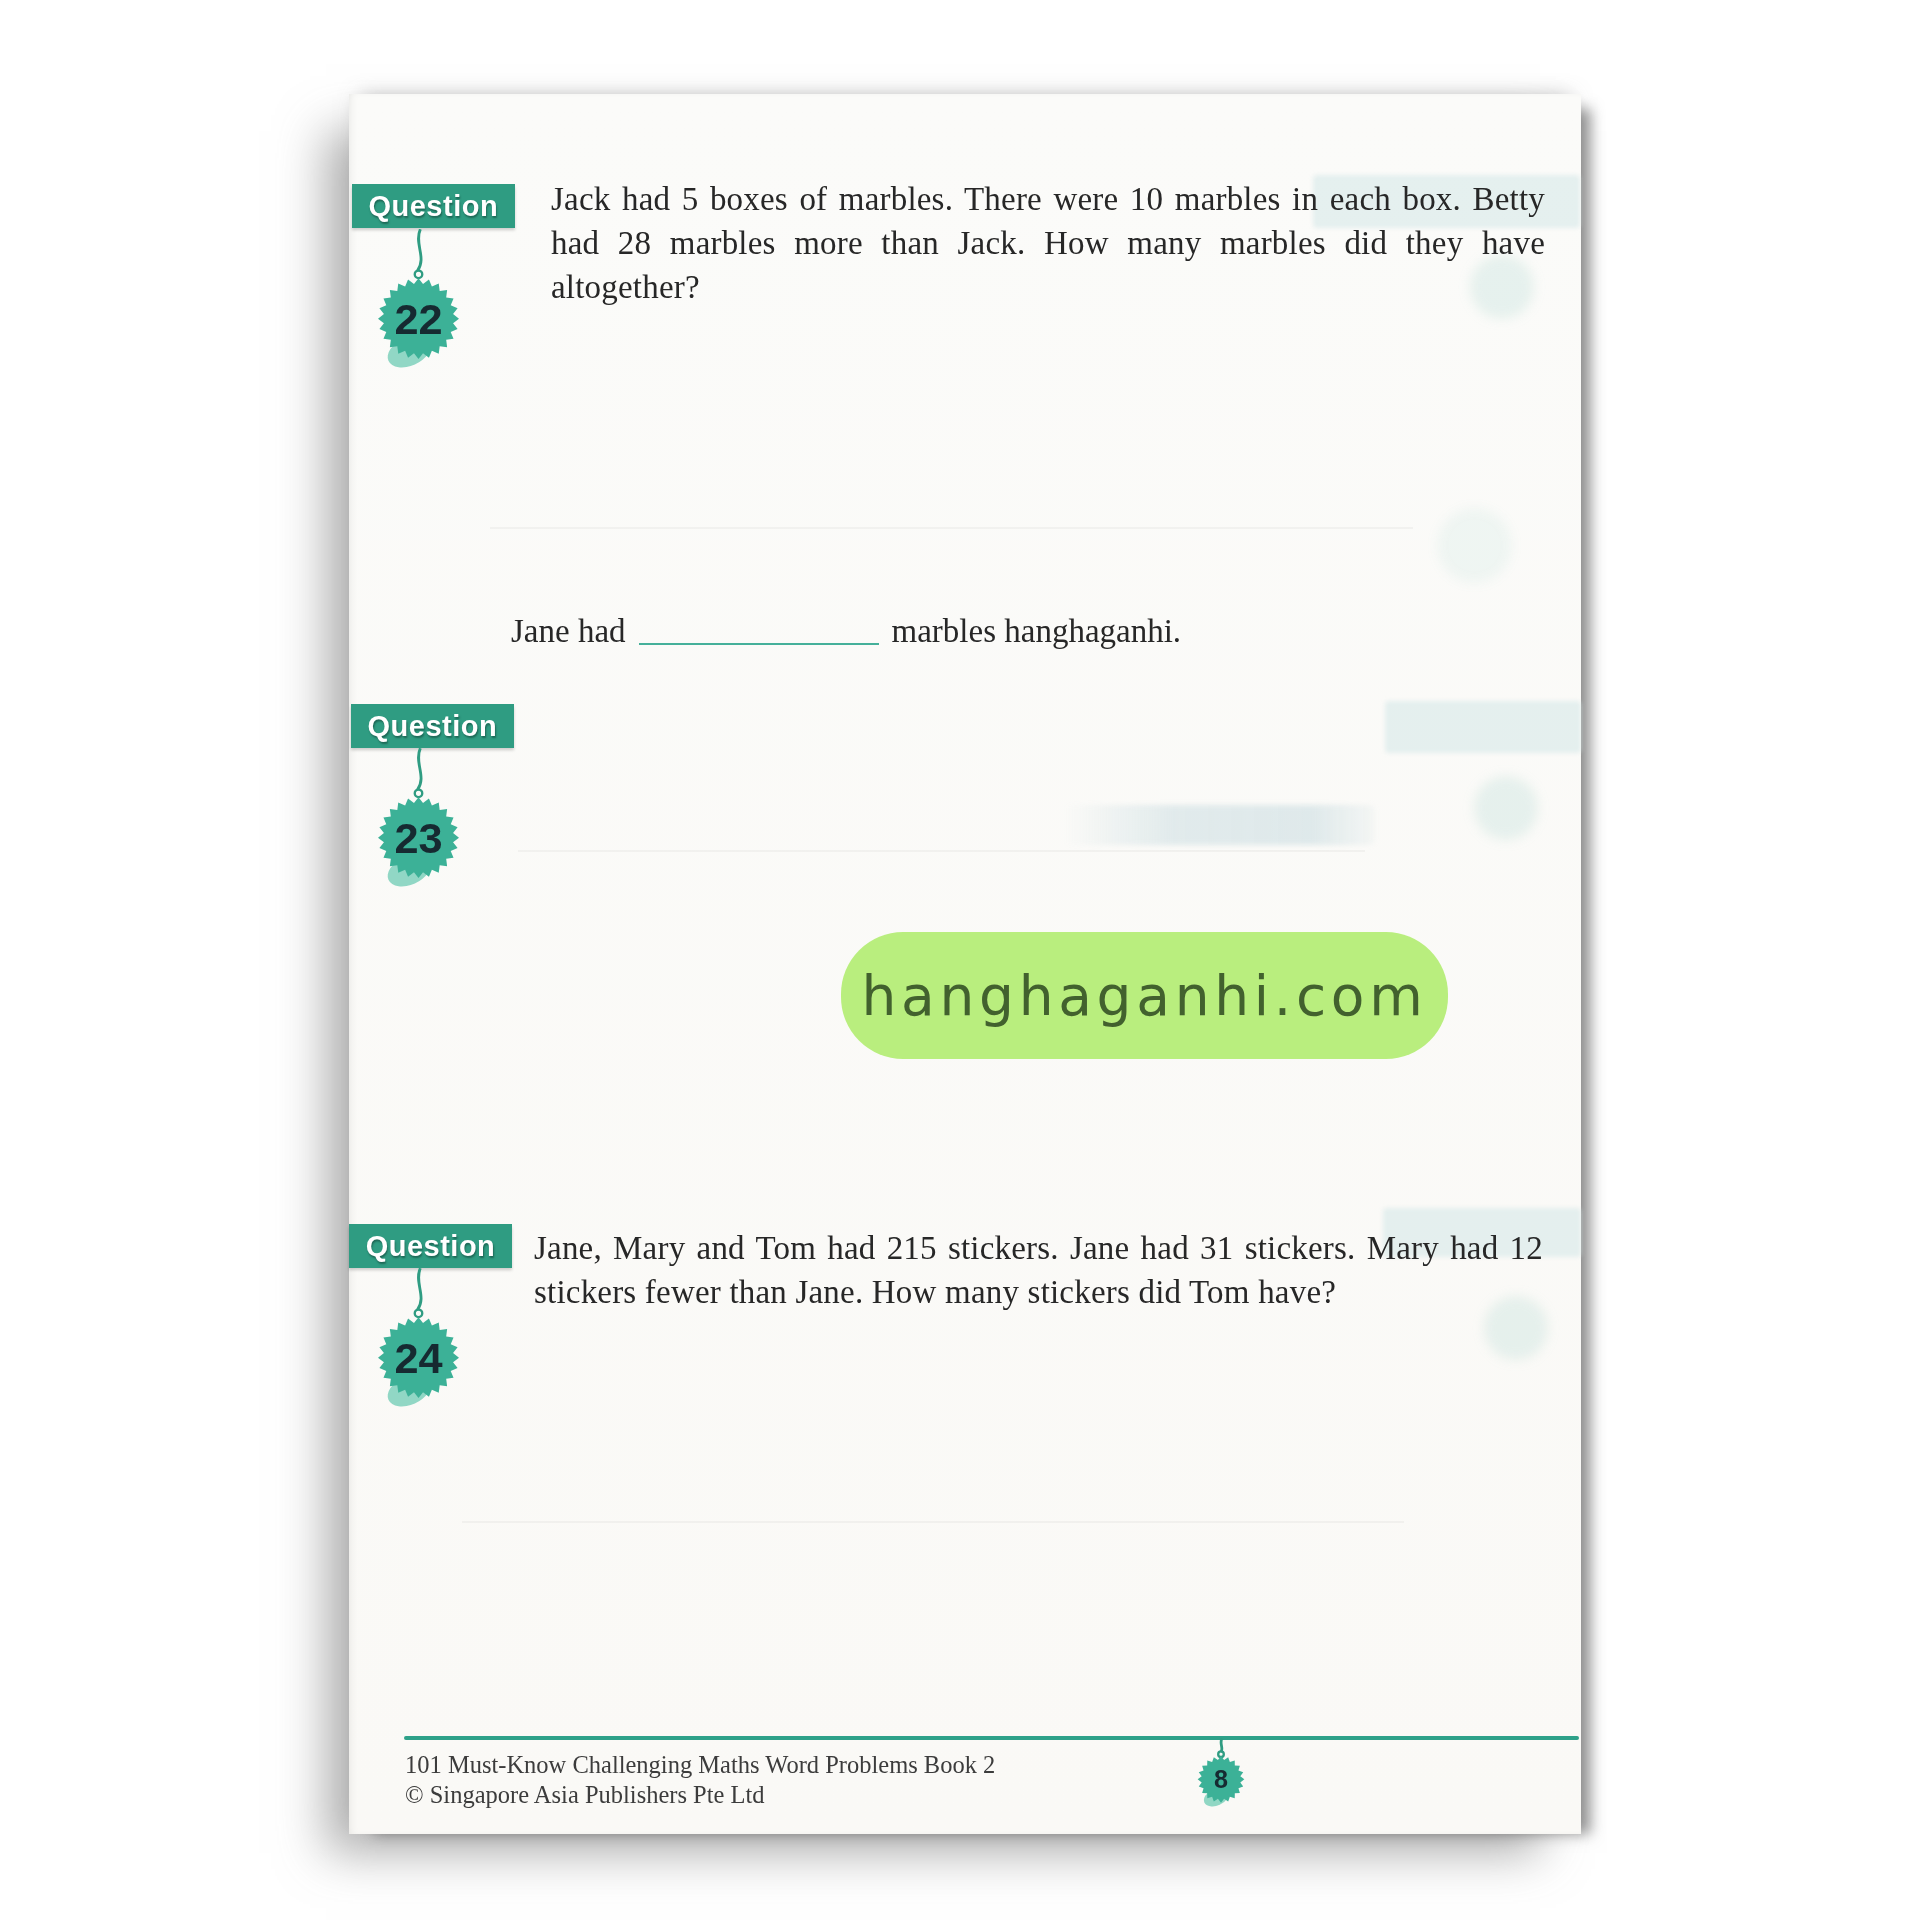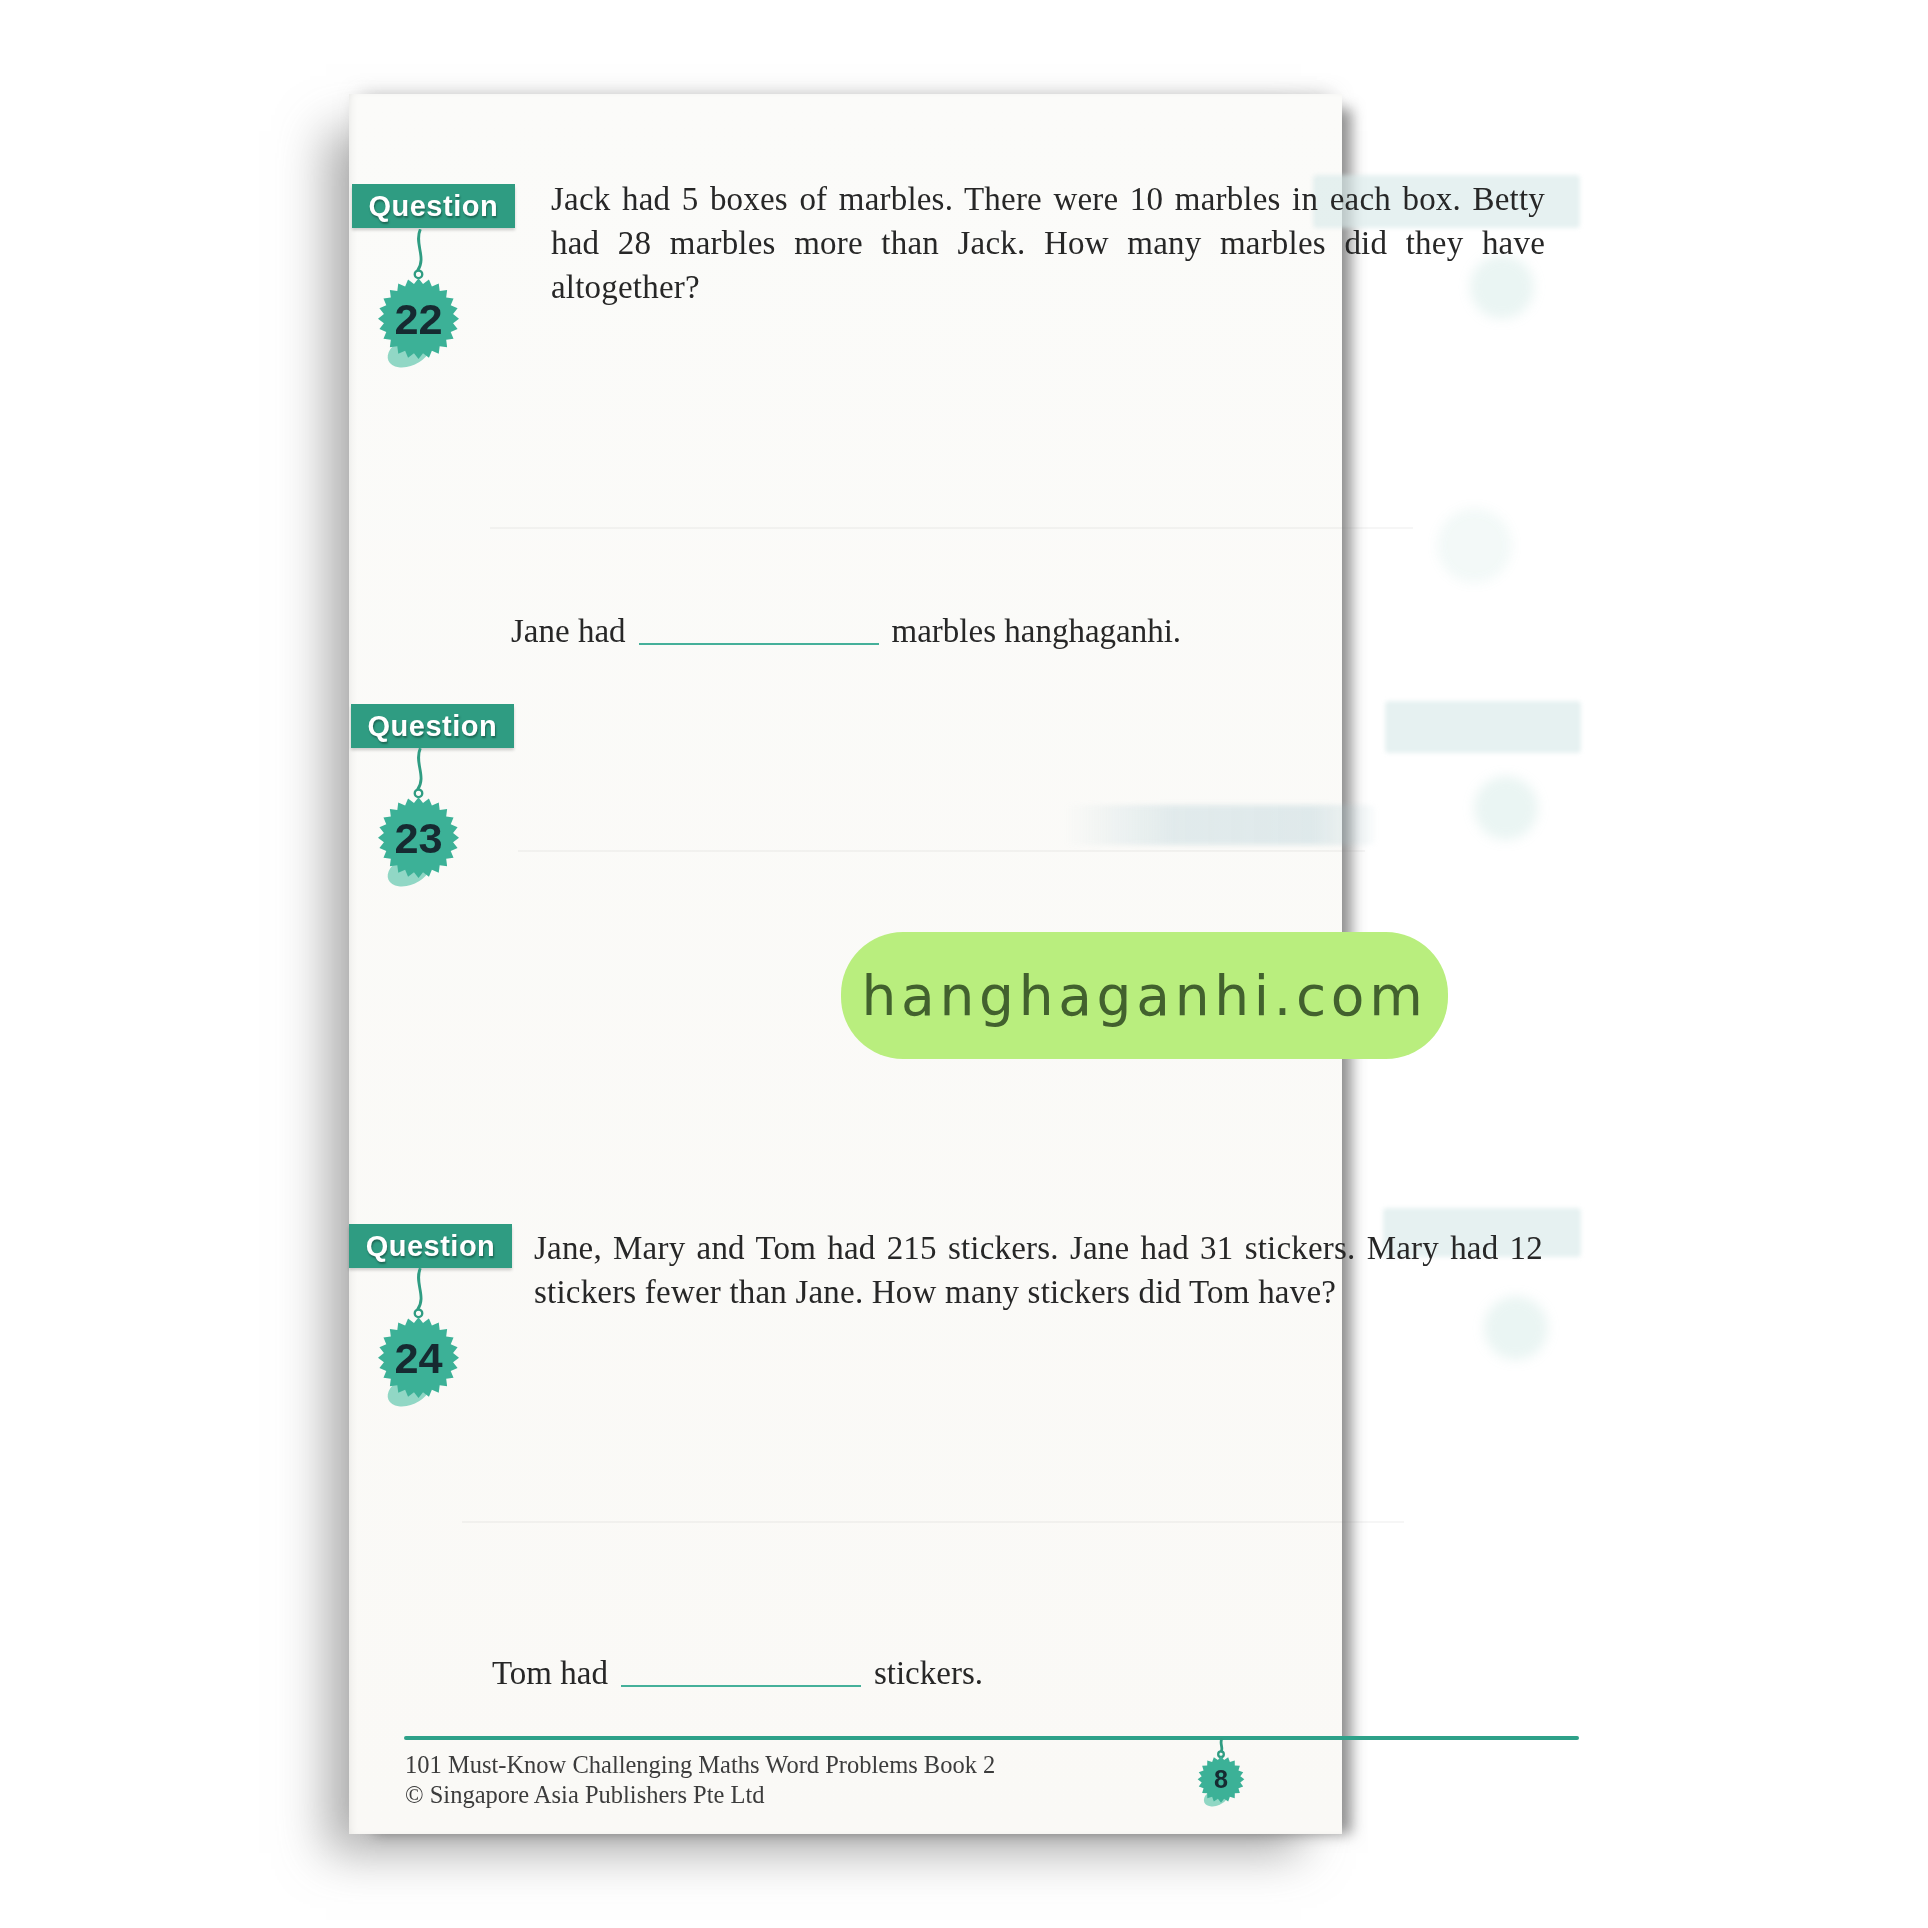--- a/index.html
+++ b/index.html
@@ -1,18 +1,18 @@
 <!DOCTYPE html>
 <html style="font-size:15px"><head>
 <meta charset="utf-8">
 <style>
   html,body{margin:0;padding:0;background:#ffffff;}
   .scene{position:relative;width:1928px;height:1928px;background:#ffffff;overflow:hidden;
          font-family:"Liberation Serif", serif;}
-  .page{position:absolute;left:349px;top:94px;width:993px;height:1740px;
+  .page{position:absolute;left:349px;top:94px;width:1232px;height:1740px;
         background:linear-gradient(180deg,#fbfbf9 0%,#faf9f6 100%);
         box-shadow: 17px 7.5px 13px -7.5px rgba(90,90,90,.65),
                     -32px 28px 45px -9.4px rgba(110,110,110,.55),
                     0 -9.4px 19px -11.3px rgba(120,120,120,.5),
                     inset 4.7px 0 9.4px -4.7px rgba(0,0,0,.10);}
   
   .bleed-band{position:absolute;background:rgba(214,233,233,.62);filter:blur(1.9px);border-radius:3.8px;}
   .bb1{left:964px;top:81px;width:267px;height:53px;}
   .bb2{left:1036px;top:607px;width:196px;height:52px;}
   .bb3{left:1034px;top:1114px;width:198px;height:49px;}
@@ -109,23 +109,20 @@
       <span>Question</span>
     </div>
     <svg class="tag" style="left:13px;top:1174px;" width="113" height="151" viewBox="0 0 120 160">
       <path class="string" d="M62,0 C55,15 69,30 59,44"></path>
       <circle class="loop" cx="60" cy="48" r="4"></circle>
       <ellipse class="flap" cx="50" cy="130" rx="24" ry="15" transform="rotate(-24 50 130)"></ellipse>
       <polygon class="seal" points="60.0,52.0 64.8,58.3 71.1,53.5 74.2,60.8 81.5,57.8 82.5,65.6 90.4,64.6 89.4,72.5 97.2,73.5 94.2,80.8 101.5,83.9 96.7,90.2 103.0,95.0 96.7,99.8 101.5,106.1 94.2,109.2 97.2,116.5 89.4,117.5 90.4,125.4 82.5,124.4 81.5,132.2 74.2,129.2 71.1,136.5 64.8,131.7 60.0,138.0 55.2,131.7 48.9,136.5 45.8,129.2 38.5,132.2 37.5,124.4 29.6,125.4 30.6,117.5 22.8,116.5 25.8,109.2 18.5,106.1 23.3,99.8 17.0,95.0 23.3,90.2 18.5,83.9 25.8,80.8 22.8,73.5 30.6,72.5 29.6,64.6 37.5,65.6 38.5,57.8 45.8,60.8 48.9,53.5 55.2,58.3"></polygon>
       <text class="tagnum" x="60" y="111" text-anchor="middle">24</text>
     </svg>
     <div class="qtext" style="left:185px;top:1132px;width:1009px;">Jane, Mary and Tom had 215 stickers. Jane had 31 stickers. Mary had 12 stickers fewer than Jane. How many stickers did Tom have?</div>
-    <div class="answer" style="left:143px;top:1558px;">
-      <span>Tom had</span><span class="blank"></span><span>stickers.</span>
-    </div>
 
     <div class="rule"></div>
     <div class="foot1">101 Must-Know Challenging Maths Word Problems Book 2</div>
     <div class="foot2">© Singapore Asia Publishers Pte Ltd</div>
     <svg class="tag pagetag" style="left:844px;top:1644px;" width="56" height="79" viewBox="0 0 60 84">
       <path class="string" d="M31,0 C28,6 33,10 30,15"></path>
       <circle class="loop" cx="30" cy="17" r="3"></circle>
       <ellipse class="flap" cx="25" cy="63" rx="14" ry="9" transform="rotate(-24 25 63)"></ellipse>
       <polygon class="seal" points="30.0,19.0 33.3,23.3 37.7,20.2 39.5,25.3 44.7,23.8 44.8,29.2 50.2,29.3 48.7,34.5 53.8,36.3 50.7,40.7 55.0,44.0 50.7,47.3 53.8,51.7 48.7,53.5 50.2,58.7 44.8,58.8 44.7,64.2 39.5,62.7 37.7,67.8 33.3,64.7 30.0,69.0 26.7,64.7 22.3,67.8 20.5,62.7 15.3,64.2 15.2,58.8 9.8,58.7 11.3,53.5 6.2,51.7 9.3,47.3 5.0,44.0 9.3,40.7 6.2,36.3 11.3,34.5 9.8,29.3 15.2,29.2 15.3,23.8 20.5,25.3 22.3,20.2 26.7,23.3"></polygon>
       <text class="tagnum" x="30" y="53" text-anchor="middle">8</text>

